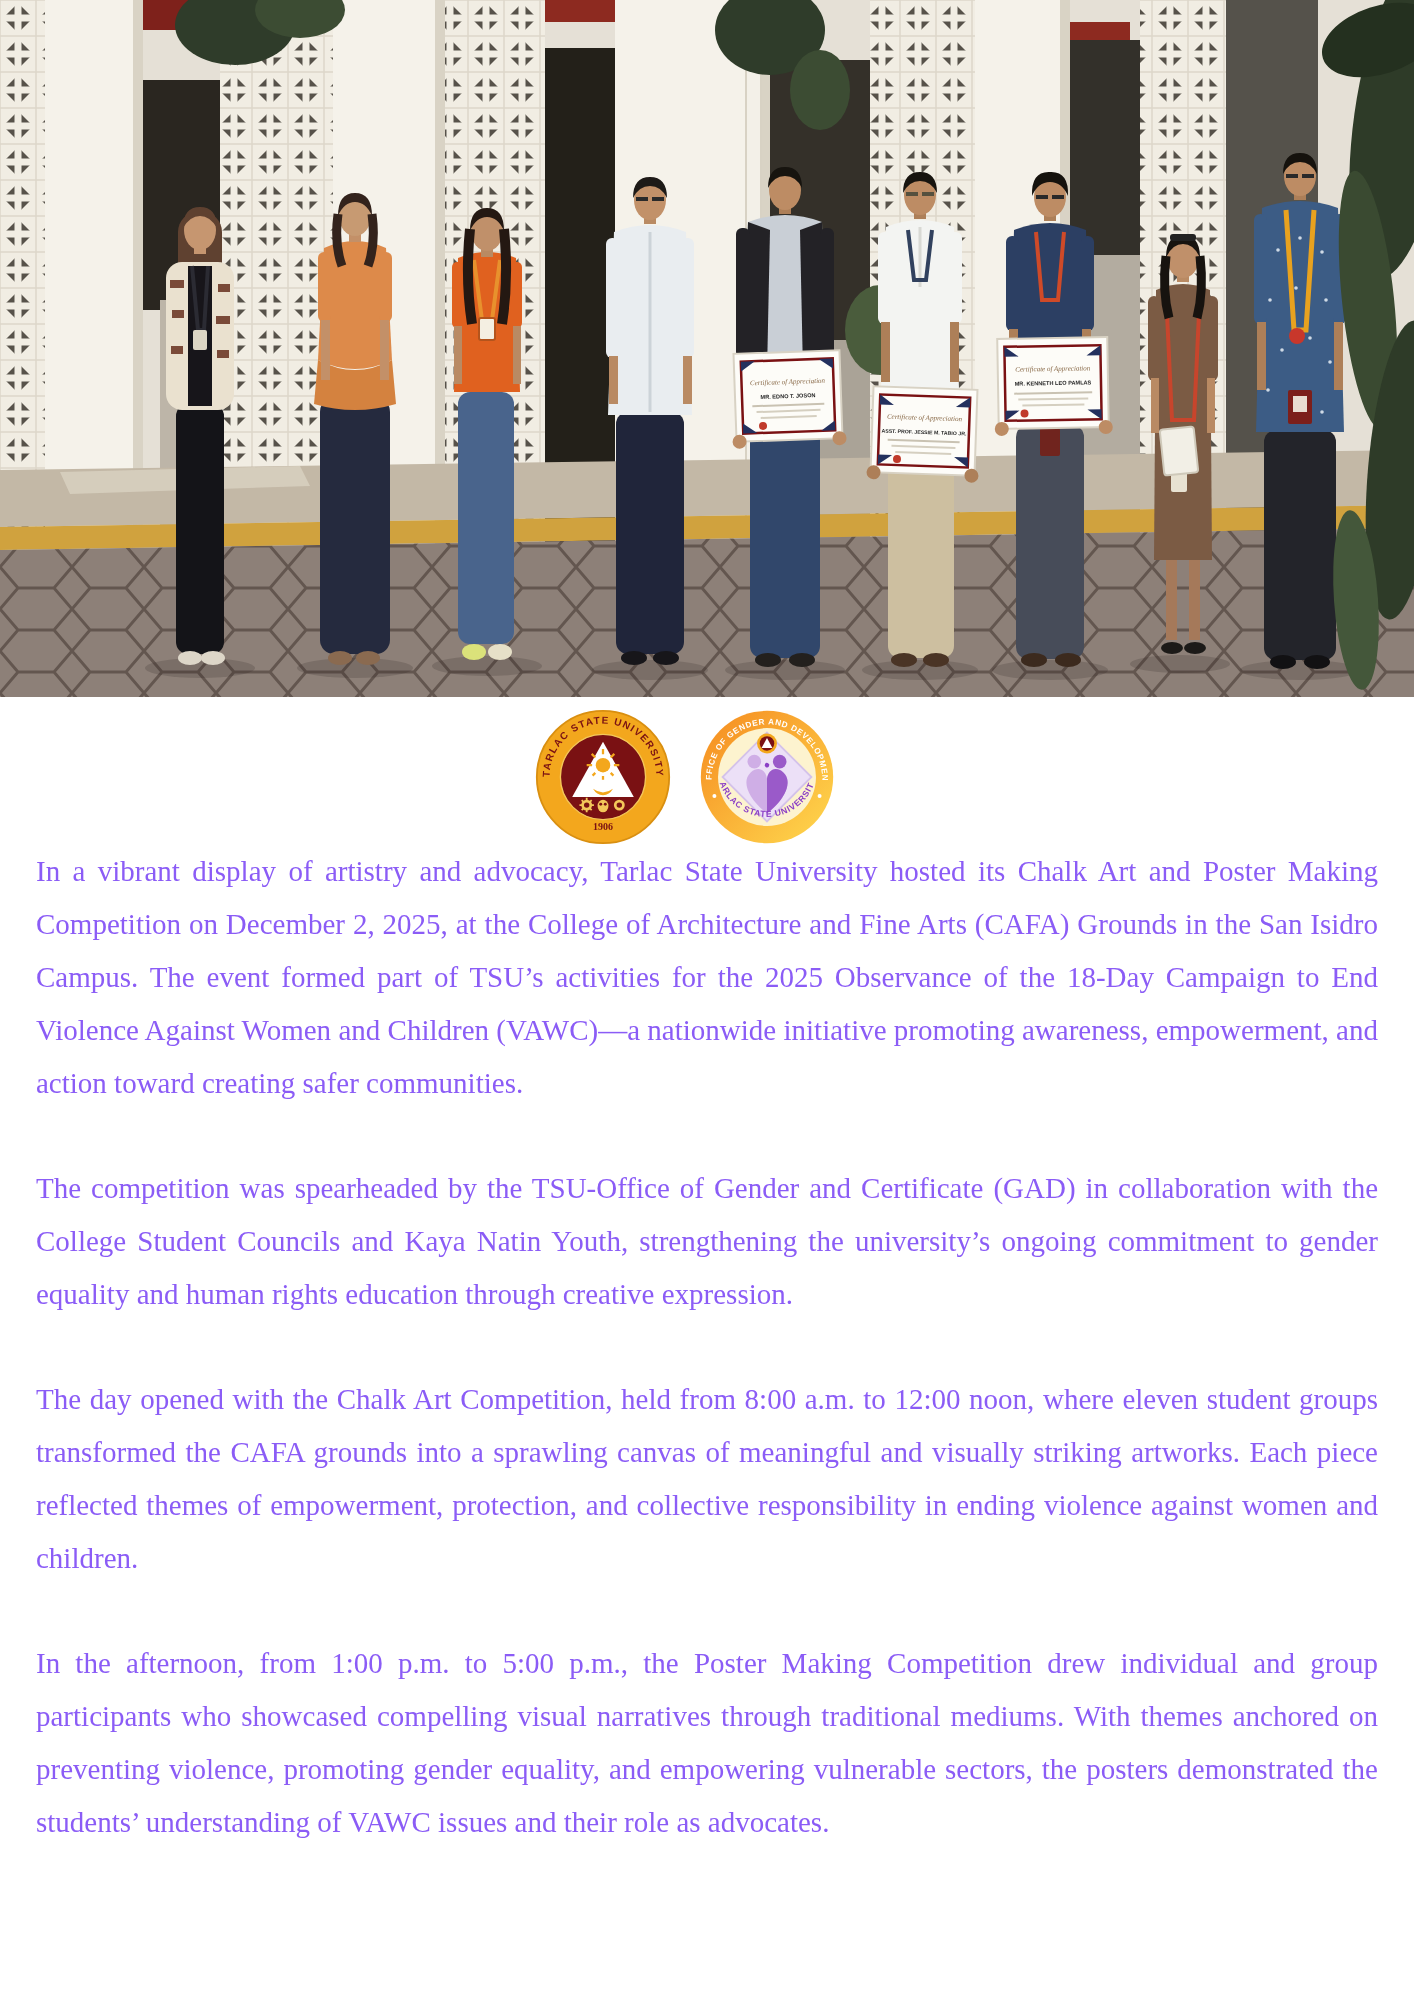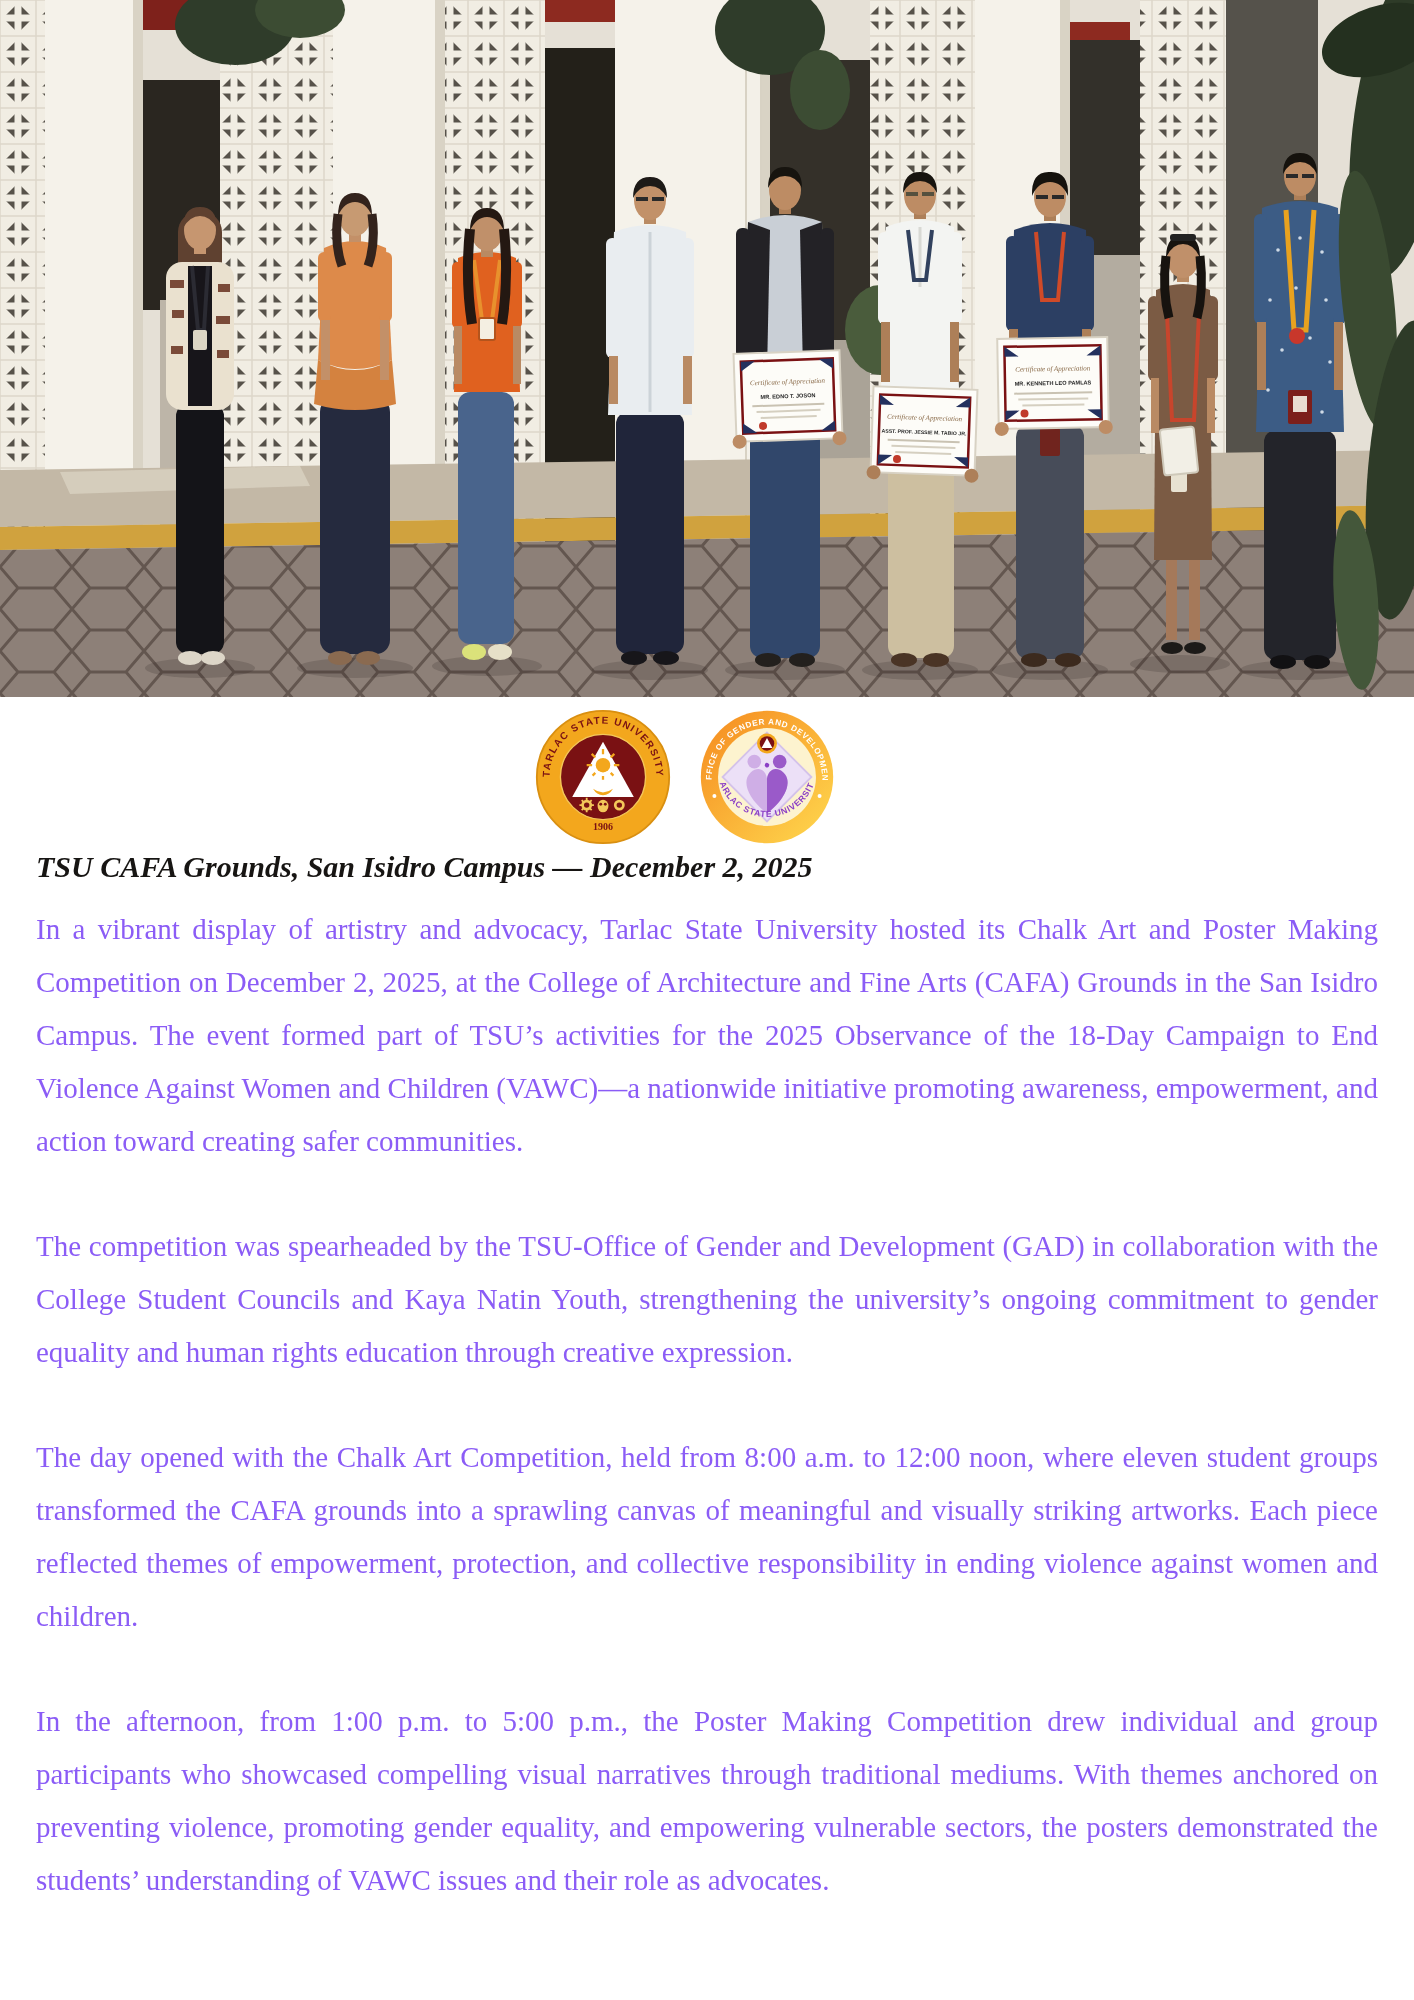--- a/index.html
+++ b/index.html
@@ -409,22 +409,21 @@
       <text font-size="9.5" font-weight="bold" fill="#8B3FC6" letter-spacing="0.8" font-family="Liberation Sans, sans-serif">
         <textPath href="#gadArcBottom" startOffset="50%" text-anchor="middle">TARLAC STATE UNIVERSITY</textPath>
       </text>
       <circle cx="9" cy="88" r="2.5" fill="#8B3FC6" transform="translate(66 -26) rotate(30 9 88)"></circle>
       <circle cx="17" cy="96" r="2.2" fill="#ffffff"></circle>
       <circle cx="133" cy="96" r="2.2" fill="#ffffff"></circle>
     </svg>
   </div>
 
 
-  <p class="dateline">TSU CAFA Grounds, San Isidro Campus — December 2, 2025</p>
 
   <div class="body-text">
     <p>In a vibrant display of artistry and advocacy, Tarlac State University hosted its Chalk Art and Poster Making Competition on December 2, 2025, at the College of Architecture and Fine Arts (CAFA) Grounds in the San Isidro Campus. The event formed part of TSU’s activities for the 2025 Observance of the 18-Day Campaign to End Violence Against Women and Children (VAWC)—a nationwide initiative promoting awareness, empowerment, and action toward creating safer communities.</p>
-    <p>The competition was spearheaded by the TSU-Office of Gender and Development (GAD) in collaboration with the College Student Councils and Kaya Natin Youth, strengthening the university’s ongoing commitment to gender equality and human rights education through creative expression.</p>
+    <p>The competition was spearheaded by the TSU-Office of Gender and Certificate (GAD) in collaboration with the College Student Councils and Kaya Natin Youth, strengthening the university’s ongoing commitment to gender equality and human rights education through creative expression.</p>
     <p>The day opened with the Chalk Art Competition, held from 8:00 a.m. to 12:00 noon, where eleven student groups transformed the CAFA grounds into a sprawling canvas of meaningful and visually striking artworks. Each piece reflected themes of empowerment, protection, and collective responsibility in ending violence against women and children.</p>
     <p>In the afternoon, from 1:00 p.m. to 5:00 p.m., the Poster Making Competition drew individual and group participants who showcased compelling visual narratives through traditional mediums. With themes anchored on preventing violence, promoting gender equality, and empowering vulnerable sectors, the posters demonstrated the students’ understanding of VAWC issues and their role as advocates.</p>
   </div>
 
 </div>
 
 </body></html>

